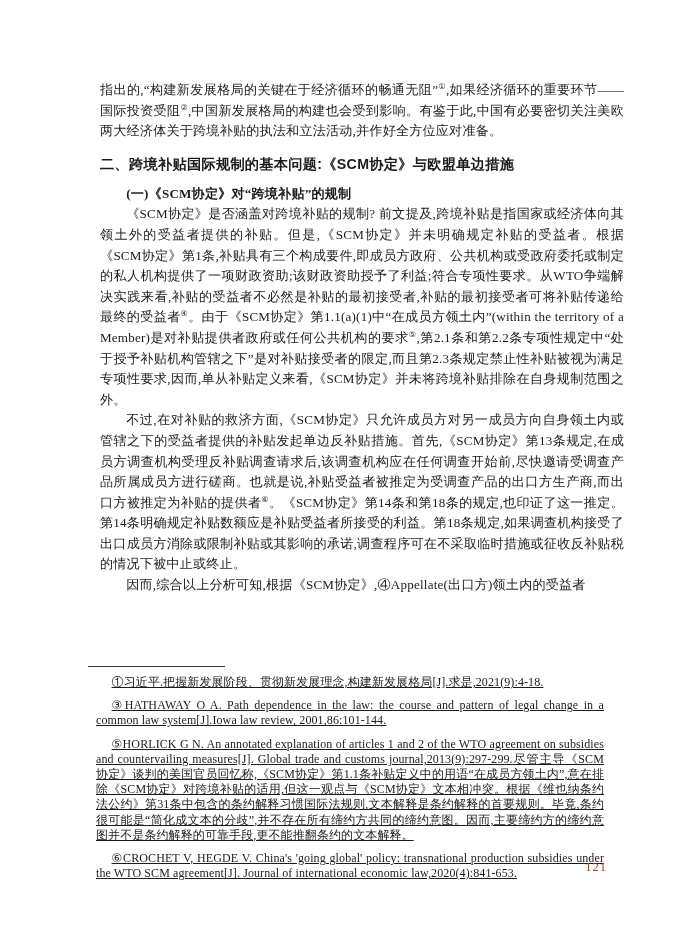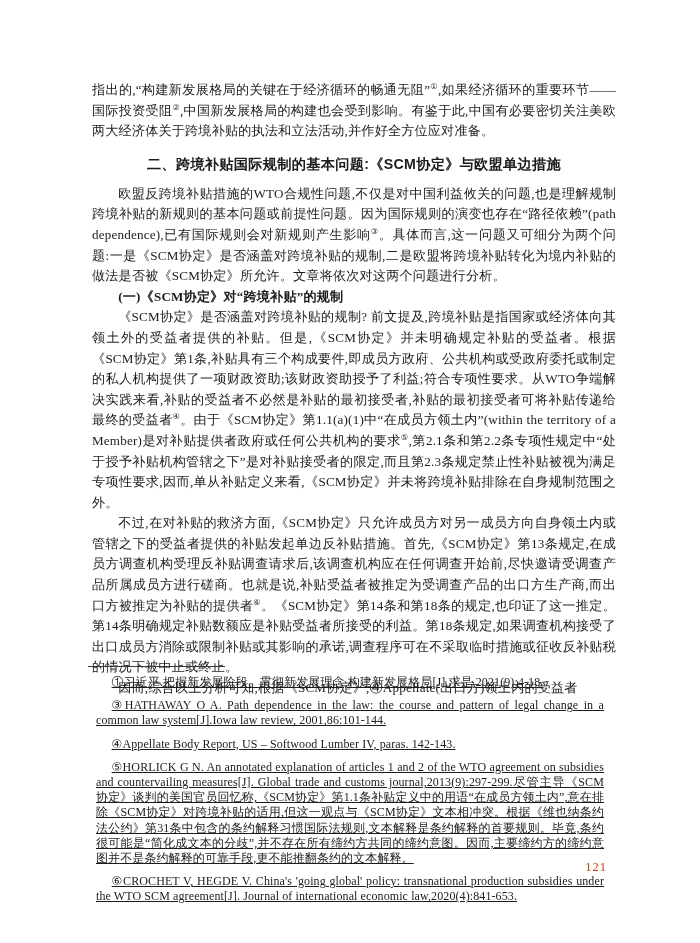--- a/index.html
+++ b/index.html
@@ -11,39 +11,38 @@
     position: relative;
     width: 700px;
     height: 943px;
     background: #ffffff;
     color: #1c1c1c;
     font-family: "Liberation Serif", "DejaVu Serif", serif;
     overflow: hidden;
   }
   .content {
     position: absolute;
-    left: 92px;
+    left: 100px;
     top: 80px;
     width: 524px;
   }
   p.body {
     margin: 0;
     font-size: 13.1px;
     line-height: 20.6px;
     text-align: justify;
     text-indent: 2em;
     letter-spacing: 0.2px;
   }
   p.body.noindent { text-indent: 0; }
   h2.section {
     margin: 11px 0 9px 0;
     font-family: "Liberation Sans", "DejaVu Sans", sans-serif;
     font-size: 14.2px;
     font-weight: bold;
-    text-align: center;
     line-height: 22px;
     letter-spacing: 0.3px;
   }
   h3.subsection {
     margin: 0;
     font-family: Liberation Serif, serif;
     font-size: 13.1px;
     font-weight: bold;
     line-height: 20.6px;
     text-indent: 2em;
@@ -87,35 +86,33 @@
 </head>
 <body>
 
 <div class="page">
 
   <div class="content">
     <p class="body noindent supify">指出的,“构建新发展格局的关键在于经济循环的畅通无阻”<sup>①</sup>,如果经济循环的重要环节——国际投资受阻<sup>②</sup>,中国新发展格局的构建也会受到影响。有鉴于此,中国有必要密切关注美欧两大经济体关于跨境补贴的执法和立法活动,并作好全方位应对准备。</p>
 
     <h2 class="section">二、跨境补贴国际规制的基本问题:《SCM协定》与欧盟单边措施</h2>
 
-    <p class="body supify">欧盟反跨境补贴措施的WTO合规性问题,不仅是对中国利益攸关的问题,也是理解规制跨境补贴的新规则的基本问题或前提性问题。因为国际规则的演变也存在“路径依赖”(path dependence),已有国际规则会对新规则产生影响<sup>③</sup>。具体而言,这一问题又可细分为两个问题:一是《SCM协定》是否涵盖对跨境补贴的规制,二是欧盟将跨境补贴转化为境内补贴的做法是否被《SCM协定》所允许。文章将依次对这两个问题进行分析。</p>
 
     <h3 class="subsection">(一)《SCM协定》对“跨境补贴”的规制</h3>
 
     <p class="body supify">《SCM协定》是否涵盖对跨境补贴的规制? 前文提及,跨境补贴是指国家或经济体向其领土外的受益者提供的补贴。但是,《SCM协定》并未明确规定补贴的受益者。根据《SCM协定》第1条,补贴具有三个构成要件,即成员方政府、公共机构或受政府委托或制定的私人机构提供了一项财政资助;该财政资助授予了利益;符合专项性要求。从WTO争端解决实践来看,补贴的受益者不必然是补贴的最初接受者,补贴的最初接受者可将补贴传递给最终的受益者<sup>④</sup>。由于《SCM协定》第1.1(a)(1)中“在成员方领土内”(within the territory of a Member)是对补贴提供者政府或任何公共机构的要求<sup>⑤</sup>,第2.1条和第2.2条专项性规定中“处于授予补贴机构管辖之下”是对补贴接受者的限定,而且第2.3条规定禁止性补贴被视为满足专项性要求,因而,单从补贴定义来看,《SCM协定》并未将跨境补贴排除在自身规制范围之外。</p>
 
     <p class="body supify">不过,在对补贴的救济方面,《SCM协定》只允许成员方对另一成员方向自身领土内或管辖之下的受益者提供的补贴发起单边反补贴措施。首先,《SCM协定》第13条规定,在成员方调查机构受理反补贴调查请求后,该调查机构应在任何调查开始前,尽快邀请受调查产品所属成员方进行磋商。也就是说,补贴受益者被推定为受调查产品的出口方生产商,而出口方被推定为补贴的提供者<sup>⑥</sup>。《SCM协定》第14条和第18条的规定,也印证了这一推定。第14条明确规定补贴数额应是补贴受益者所接受的利益。第18条规定,如果调查机构接受了出口成员方消除或限制补贴或其影响的承诺,调查程序可在不采取临时措施或征收反补贴税的情况下被中止或终止。</p>
 
     <p class="body supify">因而,综合以上分析可知,根据《SCM协定》,④Appellate(出口方)领土内的受益者</p>
   </div>
 
   <div class="footnotes">
     <div class="fn-rule"></div>
     <p class="footnote">①习近平.把握新发展阶段、贯彻新发展理念,构建新发展格局[J].求是,2021(9):4-18.</p>
     <p class="footnote">③HATHAWAY O A. Path dependence in the law: the course and pattern of legal change in a common law system[J].Iowa law review, 2001,86:101-144.</p>
-    <p class="footnote">④Appellate Body Report, US – Softwood Lumber IV, paras. 142-143.</p>
     <p class="footnote">⑤HORLICK G N. An annotated explanation of articles 1 and 2 of the WTO agreement on subsidies and countervailing measures[J]. Global trade and customs journal,2013(9):297-299.尽管主导《SCM协定》谈判的美国官员回忆称,《SCM协定》第1.1条补贴定义中的用语“在成员方领土内”,意在排除《SCM协定》对跨境补贴的适用,但这一观点与《SCM协定》文本相冲突。根据《维也纳条约法公约》第31条中包含的条约解释习惯国际法规则,文本解释是条约解释的首要规则。毕竟,条约很可能是“简化成文本的分歧”,并不存在所有缔约方共同的缔约意图。因而,主要缔约方的缔约意图并不是条约解释的可靠手段,更不能推翻条约的文本解释。</p>
     <p class="footnote">⑥CROCHET V, HEGDE V. China's 'going global' policy: transnational production subsidies under the WTO SCM agreement[J]. Journal of international economic law,2020(4):841-653.</p>
   </div>
 
   <div class="page-number">121</div>
 
 </div>
 
 </body></html>

